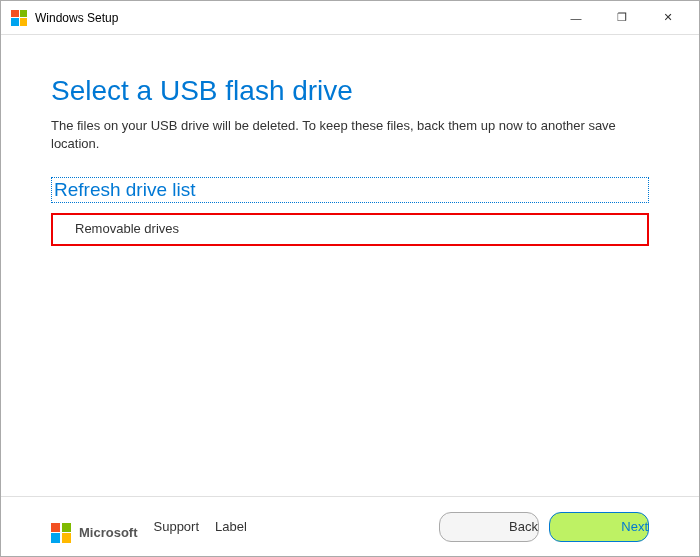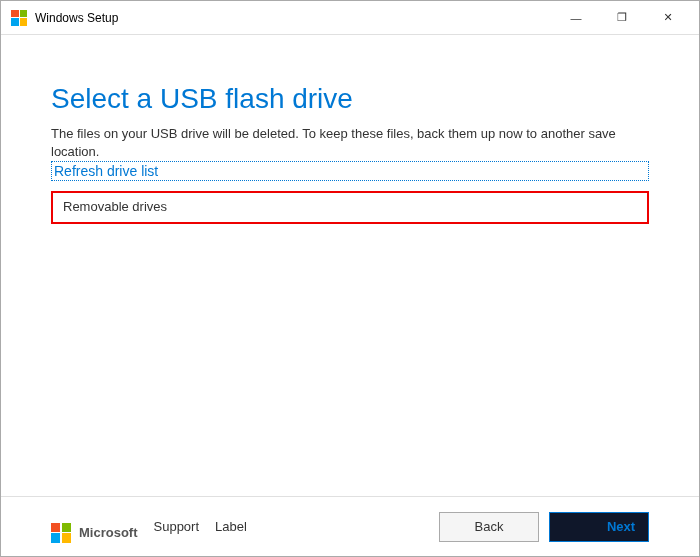--- a/index.html
+++ b/index.html
@@ -90,45 +90,45 @@
       padding: 40px 50px 20px 50px;
       display: flex;
       flex-direction: column;
     }
 
     .page-heading {
       font-size: 28px;
       color: #0078d4;
       font-weight: 300;
       margin-bottom: 10px;
-      margin-top: 8px;
     }
 
     .page-description {
       font-size: 13px;
       color: #333;
+      margin-bottom: 24px;
       line-height: 1.4;
     }
 
     .refresh-link {
       color: #0078d4;
-      font-size: 14px;
+      font-size: 19px;
       text-decoration: none;
       cursor: pointer;
       display: inline-block;
       margin-bottom: 10px;
       border: 1px dotted #0078d4;
       padding: 1px 2px;
     }
 
     .drive-list {
       border: 2px solid #e00;
       display: inline-block;
       min-width: 160px;
-      padding: 6px 10px;
+      padding: 6px 22px;
       font-size: 13px;
       color: #333;
     }
 
     .drive-list .drive-header {
       font-weight: normal;
       margin-bottom: 2px;
     }
 
     .drive-list .drive-item {
@@ -195,35 +195,36 @@
       margin-left: auto;
       display: flex;
       gap: 10px;
     }
 
     .btn {
       width: 100px;
       height: 30px;
       font-size: 13px;
       cursor: pointer;
-      border-radius: 0;
+      border-radius: 12px;
       outline: none;
+      text-align: right;
     }
 
     .btn-secondary {
       background: #f5f5f5;
       border: 1px solid #aaa;
       color: #333;
     }
 
     .btn-primary {
-      background: #0f172a;
+      background: #bef264;
       border: 1px solid #0078d4;
       color: #0078d4;
-      font-weight: 700;
+      font-weight: 400;
       padding-left: 44px;
     }
   </style>
 </head>
 <body>
 
 <div class="window">
 
   <div class="titlebar">
     <div class="titlebar-icon">

